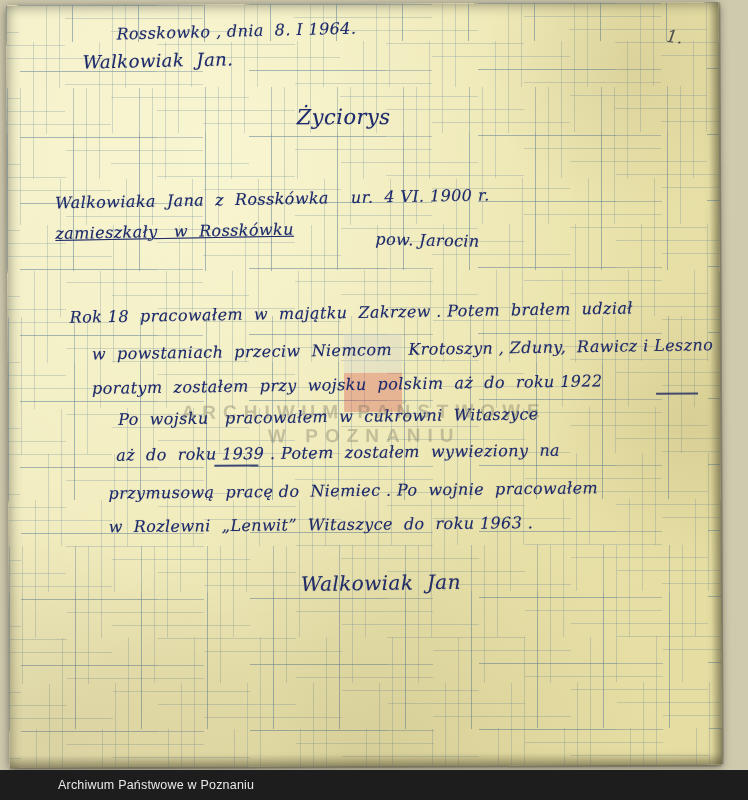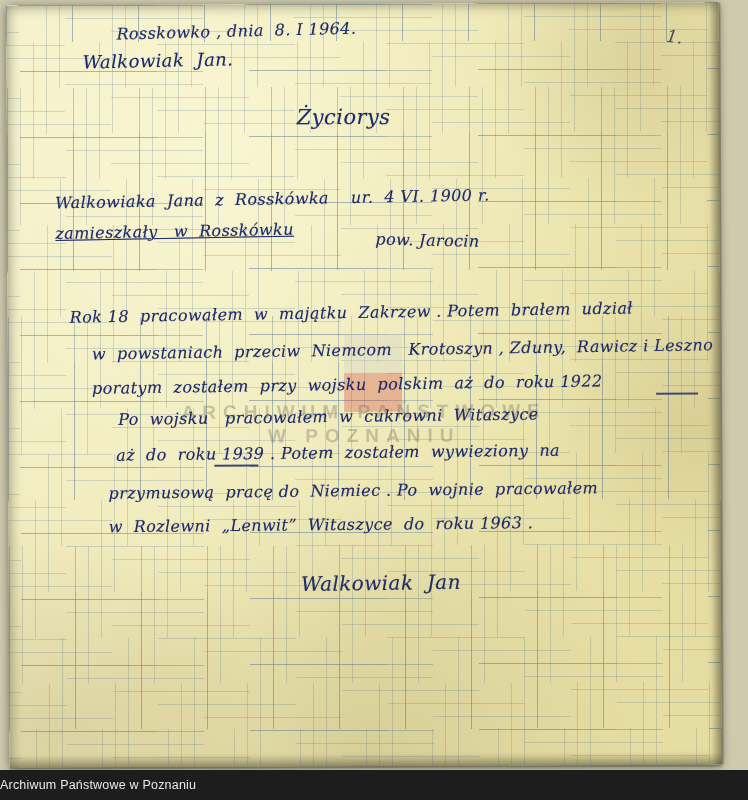--- a/index.html
+++ b/index.html
@@ -129,20 +129,21 @@
   
   #credit {
     position: absolute;
     left: 0; bottom: 0;
     width: 748px;
     height: 30px;
     background: #1d1d1d;
     color: #e9e9e9;
     display: flex;
     align-items: center;
+    padding-left: 58px;
     box-sizing: border-box;
     font-size: 12.5px;
     letter-spacing: 0.2px;
   }
 </style>
 </head>
 <body>
 
 <div id="page">
 

